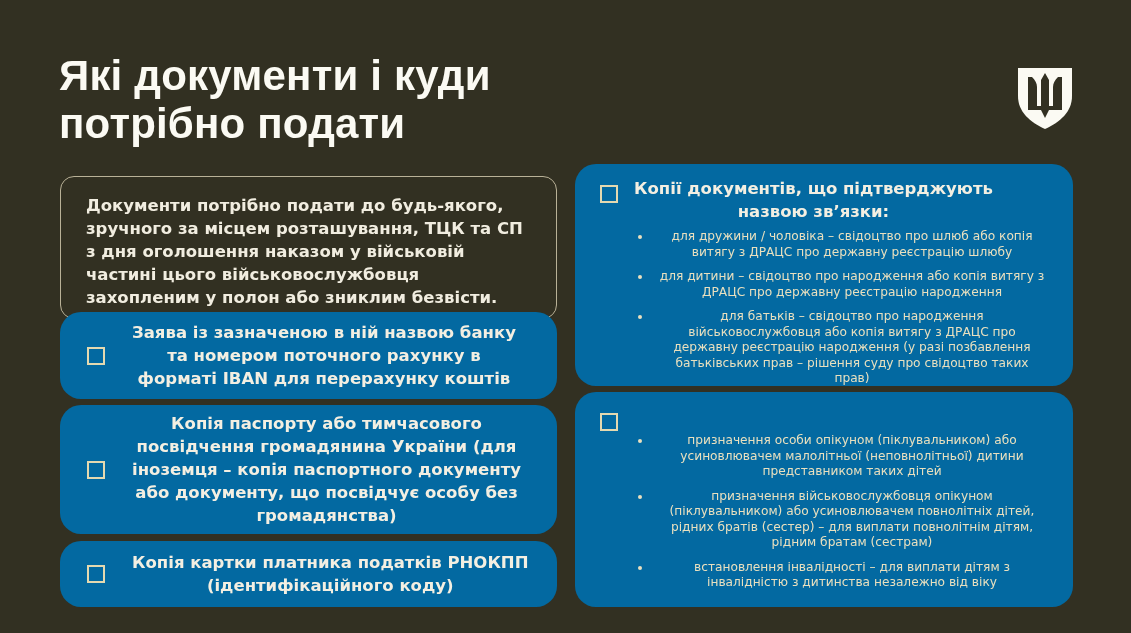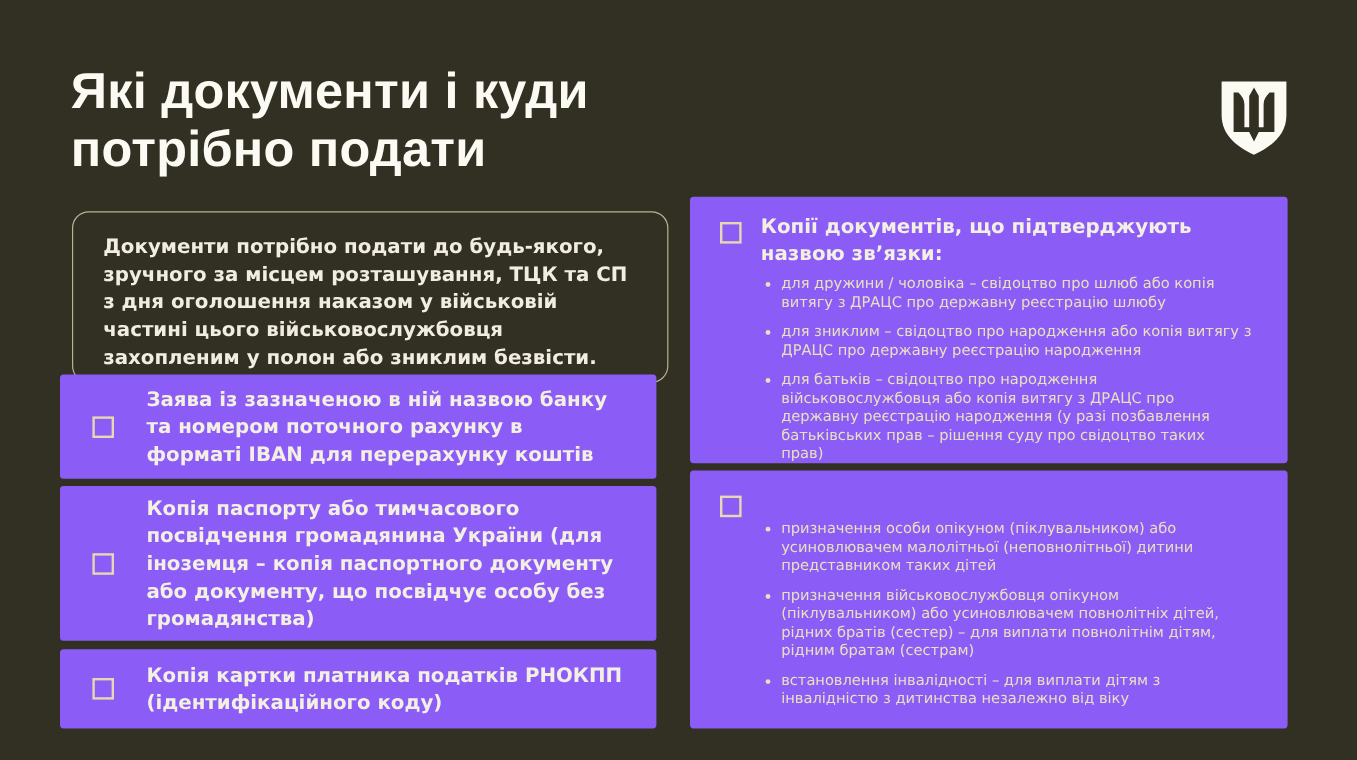--- a/index.html
+++ b/index.html
@@ -33,25 +33,26 @@
     border: 1.5px solid #b9b197;
     border-radius: 14px;
     padding: 17px 20px 0 25px;
     font-size: 16.5px;
     line-height: 23px;
     font-weight: bold;
     color: #f1ede0;
   }
   .card {
     position: absolute;
-    background: #8b5cf6;
-    border-radius: 3px;
+    background: #0369a1;
+    border-radius: 21px;
+    text-align: center;
   }
   .card.left {
-    left: 50px; width: 497px;
+    left: 60px; width: 497px;
     display: flex; align-items: center;
   }
   .card.left .cb {
     position: absolute;
     left: 27px;
   }
   .card.left .txt {
     margin-left: 72px;
     font-size: 16.5px;
     line-height: 23px;
@@ -160,21 +161,21 @@
       <div>Копії документів, що підтверджують</div>
       <div>назвою зв’язки:</div>
     </div>
   </div>
   <ul class="bullets" style="margin-top:6px;">
     <li>
       <div>для дружини / чоловіка – свідоцтво про шлюб або копія</div>
       <div>витягу з ДРАЦС про державну реєстрацію шлюбу</div>
     </li>
     <li>
-      <div>для зниклим – свідоцтво про народження або копія витягу з</div>
+      <div>для дитини – свідоцтво про народження або копія витягу з</div>
       <div>ДРАЦС про державну реєстрацію народження</div>
     </li>
     <li>
       <div>для батьків – свідоцтво про народження</div>
       <div>військовослужбовця або копія витягу з ДРАЦС про</div>
       <div>державну реєстрацію народження (у разі позбавлення</div>
       <div>батьківських прав – рішення суду про свідоцтво таких</div>
       <div>прав)</div>
     </li>
   </ul>

